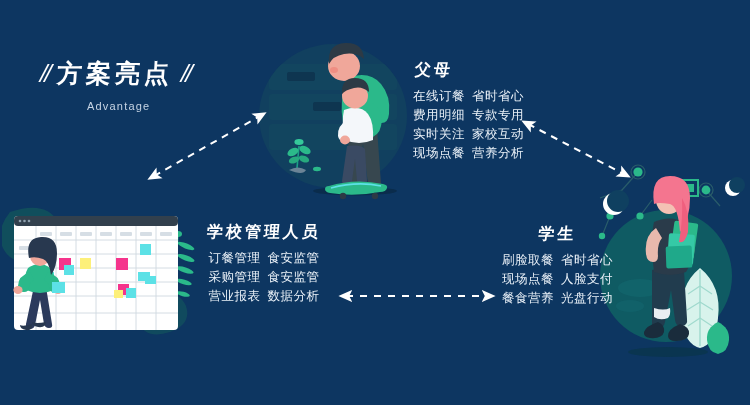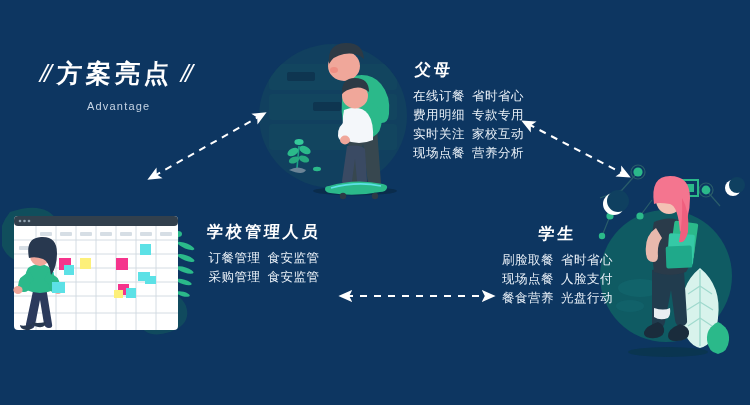--- a/index.html
+++ b/index.html
@@ -346,20 +346,23 @@
   </div>
 
   <div class="group" id="group-school">
     <div class="grp-head">学校管理人员</div>
     <div class="grp-line">
       <span>订餐管理</span><span class="sp"></span><span>食安监管</span>
     </div>
     <div class="grp-line">
       <span>采购管理</span><span class="sp"></span><span>食安监管</span>
     </div>
+    <div class="grp-line">
+      <span>营业报表</span><span class="sp"></span><span>数据分析</span>
+    </div>
   </div>
 
   <div class="group" id="group-student">
     <div class="grp-head">学生</div>
     <div class="grp-line">
       <span>刷脸取餐</span><span class="sp"></span><span>省时省心</span>
     </div>
     <div class="grp-line">
       <span>现场点餐</span><span class="sp"></span><span>人脸支付</span>
     </div>

